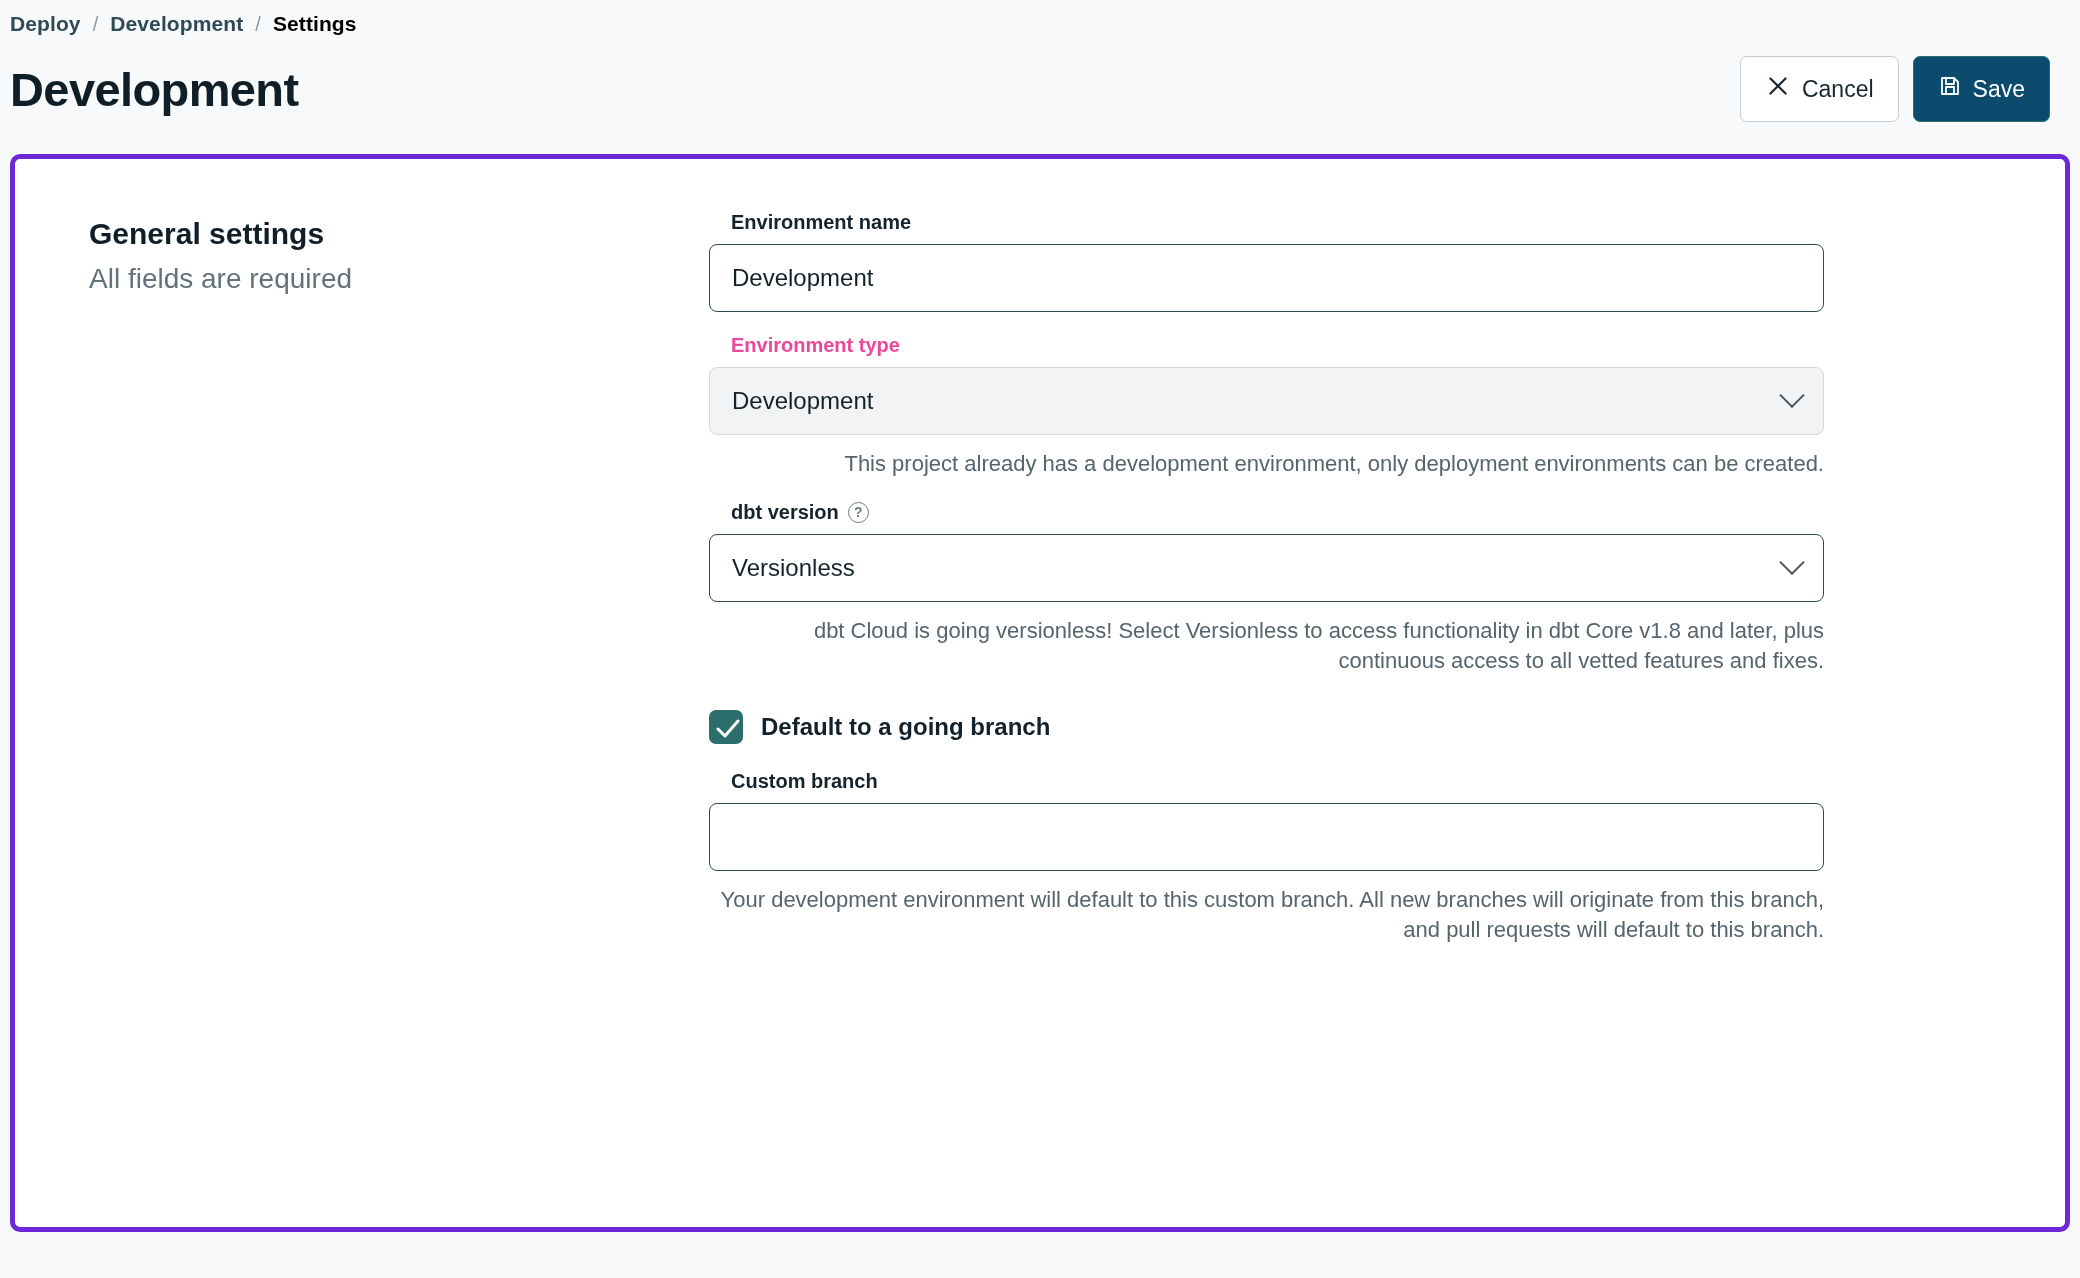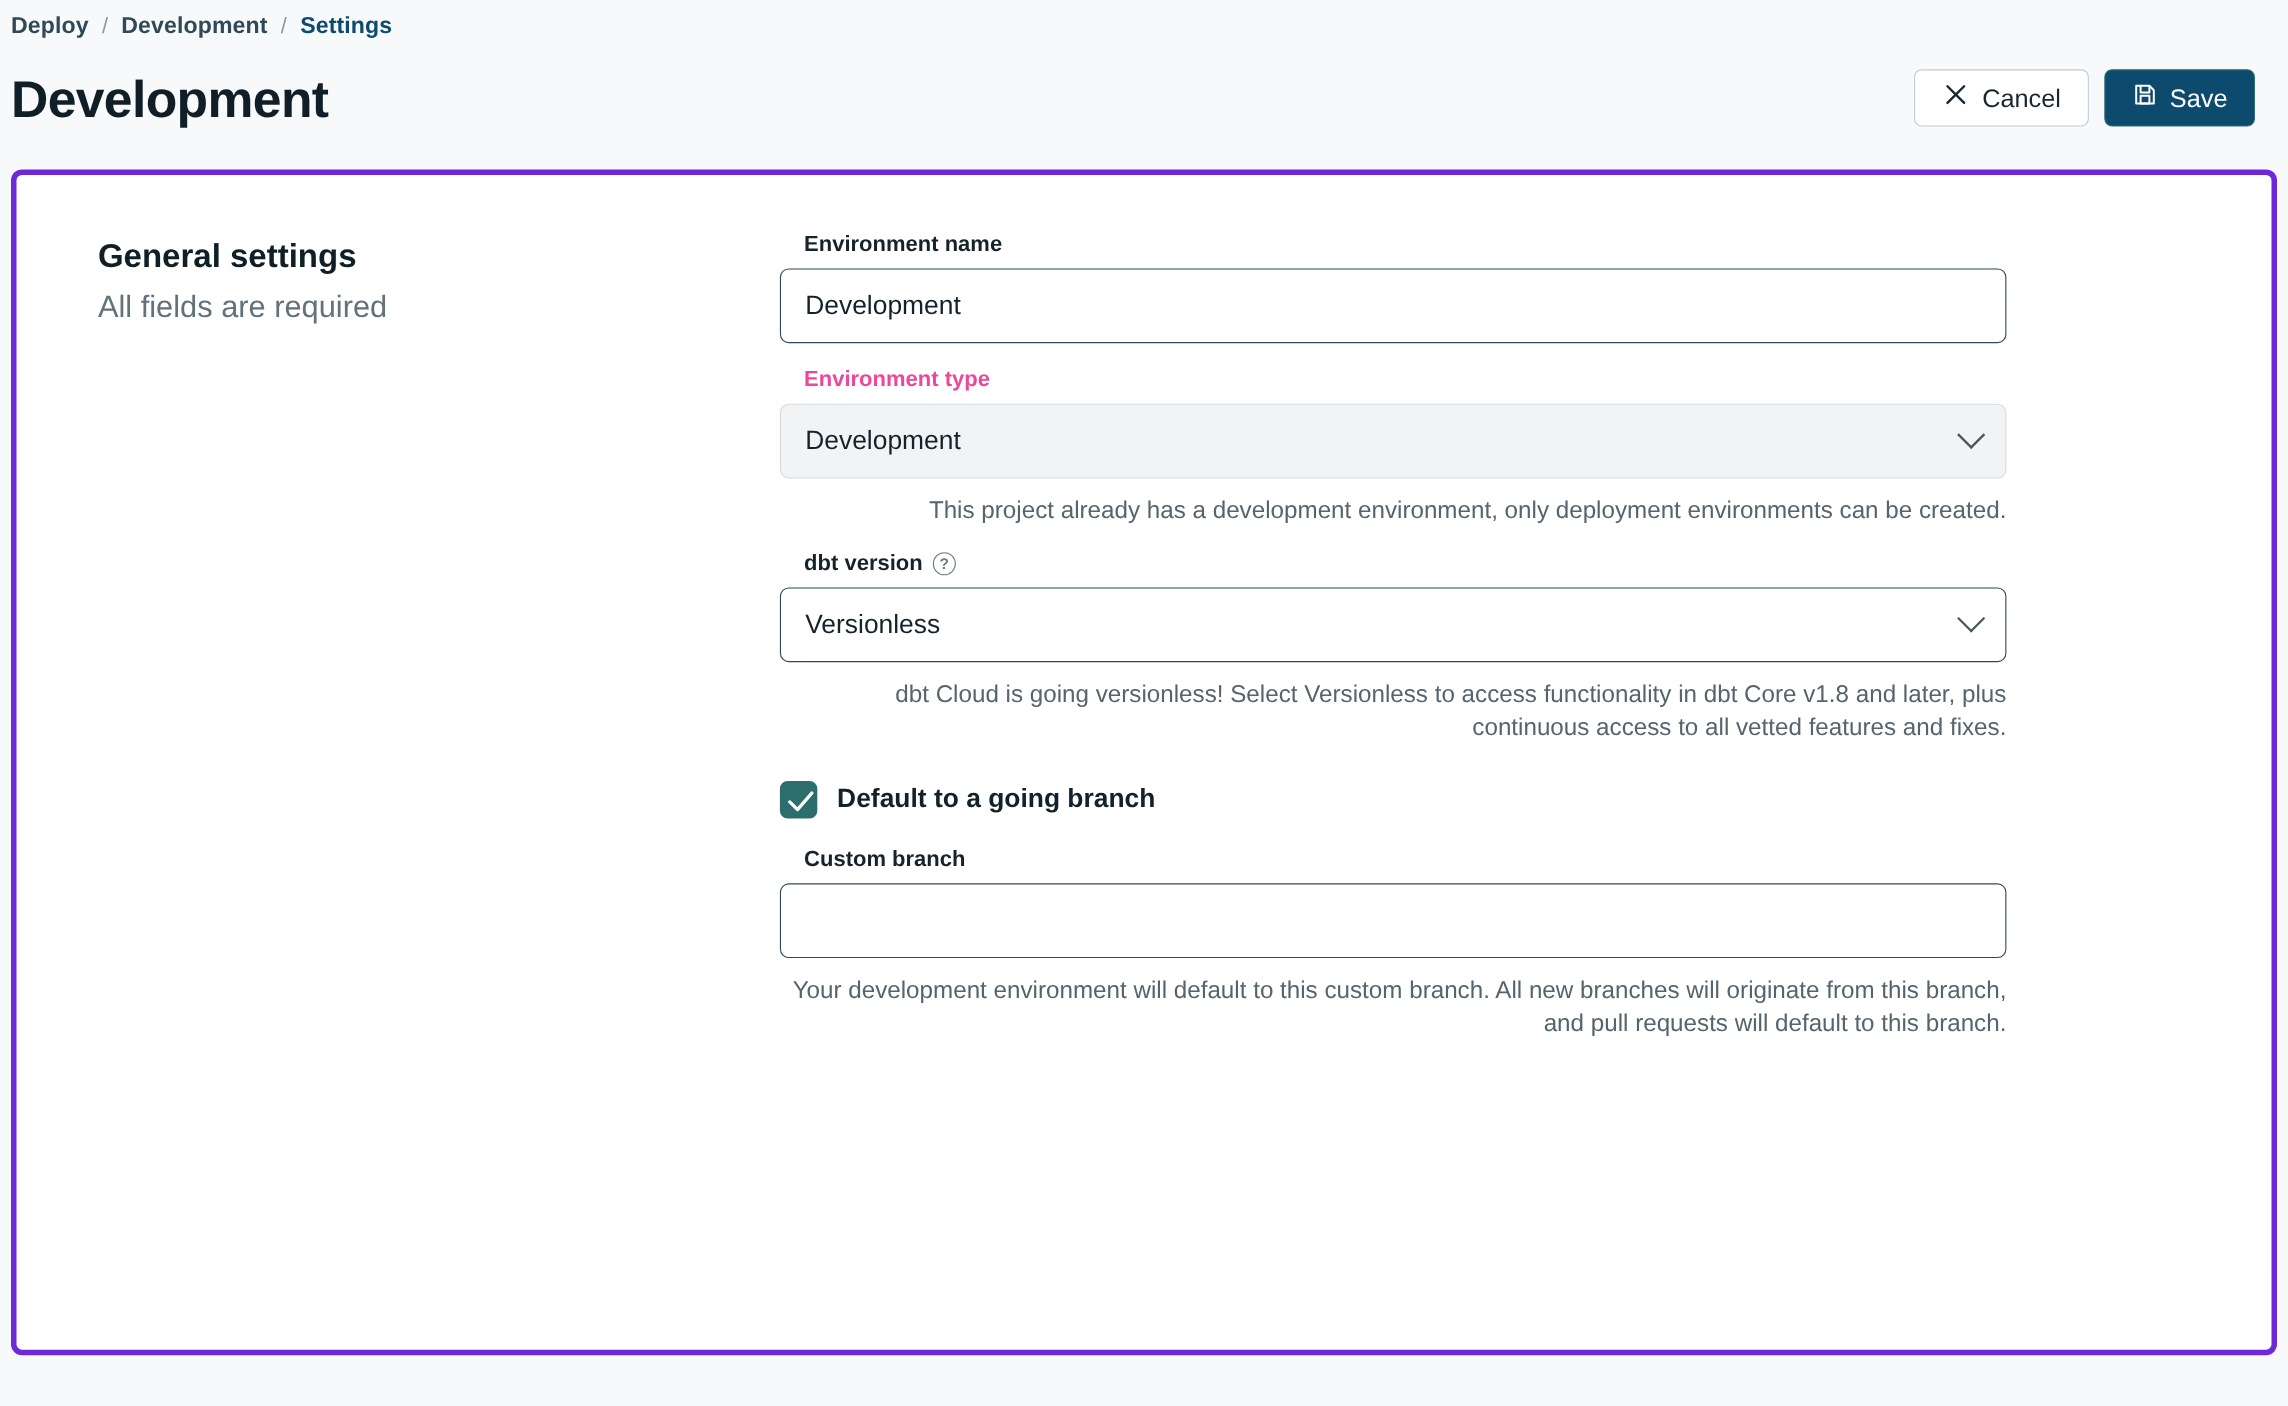--- a/index.html
+++ b/index.html
@@ -28,21 +28,21 @@
     color: #2f4a56;
     text-decoration: none;
     cursor: pointer;
   }
   .breadcrumb .crumb-sep {
     color: #8b9aa3;
     font-weight: normal;
     font-size: 20px;
   }
   .breadcrumb .crumb-current {
-    color: #0c4a6e;
+    color: #000000;
   }
 
   
   .page-header {
     display: flex;
     align-items: center;
     justify-content: space-between;
     padding: 10px 30px 0 10px;
     height: 96px;
   }
@@ -58,21 +58,21 @@
     align-items: center;
     gap: 14px;
   }
   .btn {
     display: inline-flex;
     align-items: center;
     gap: 11px;
     font-size: 23px;
     border-radius: 7px;
     cursor: pointer;
-    height: 52px;
+    height: 66px;
     padding: 0 24px;
     font-family: "Liberation Sans", sans-serif;
     justify-content: flex-end;
   }
   .btn-cancel {
     background: #ffffff;
     border: 1.5px solid #c3ccd2;
     color: #18262e;
   }
   .btn-save {

